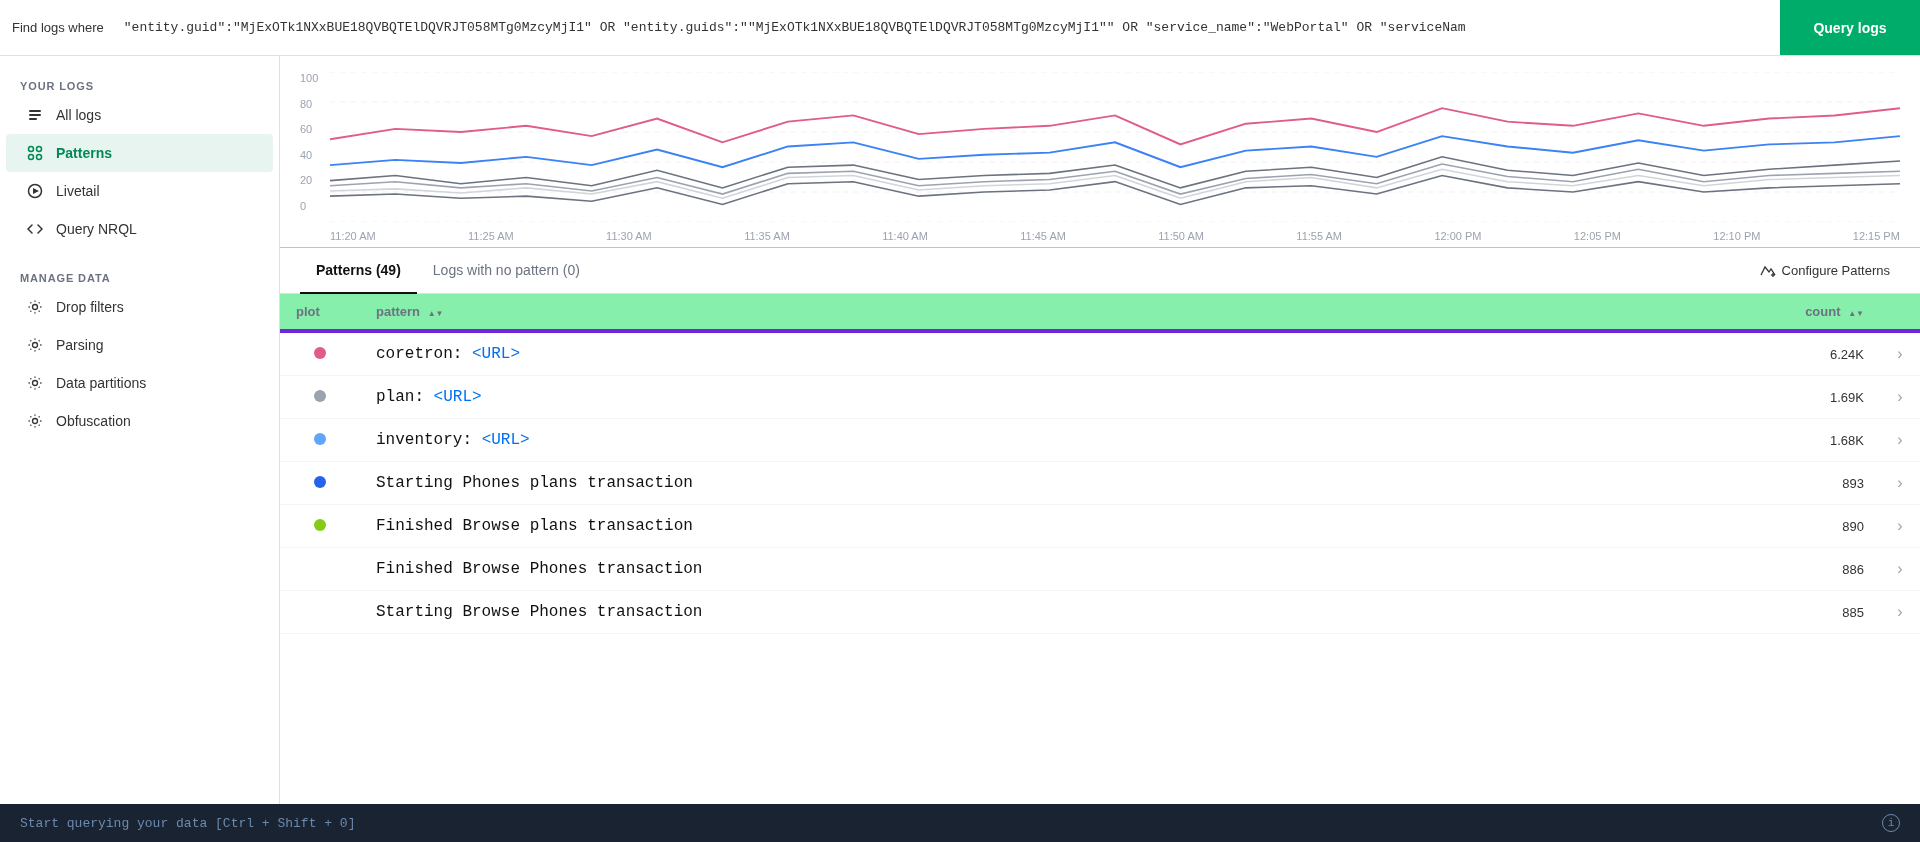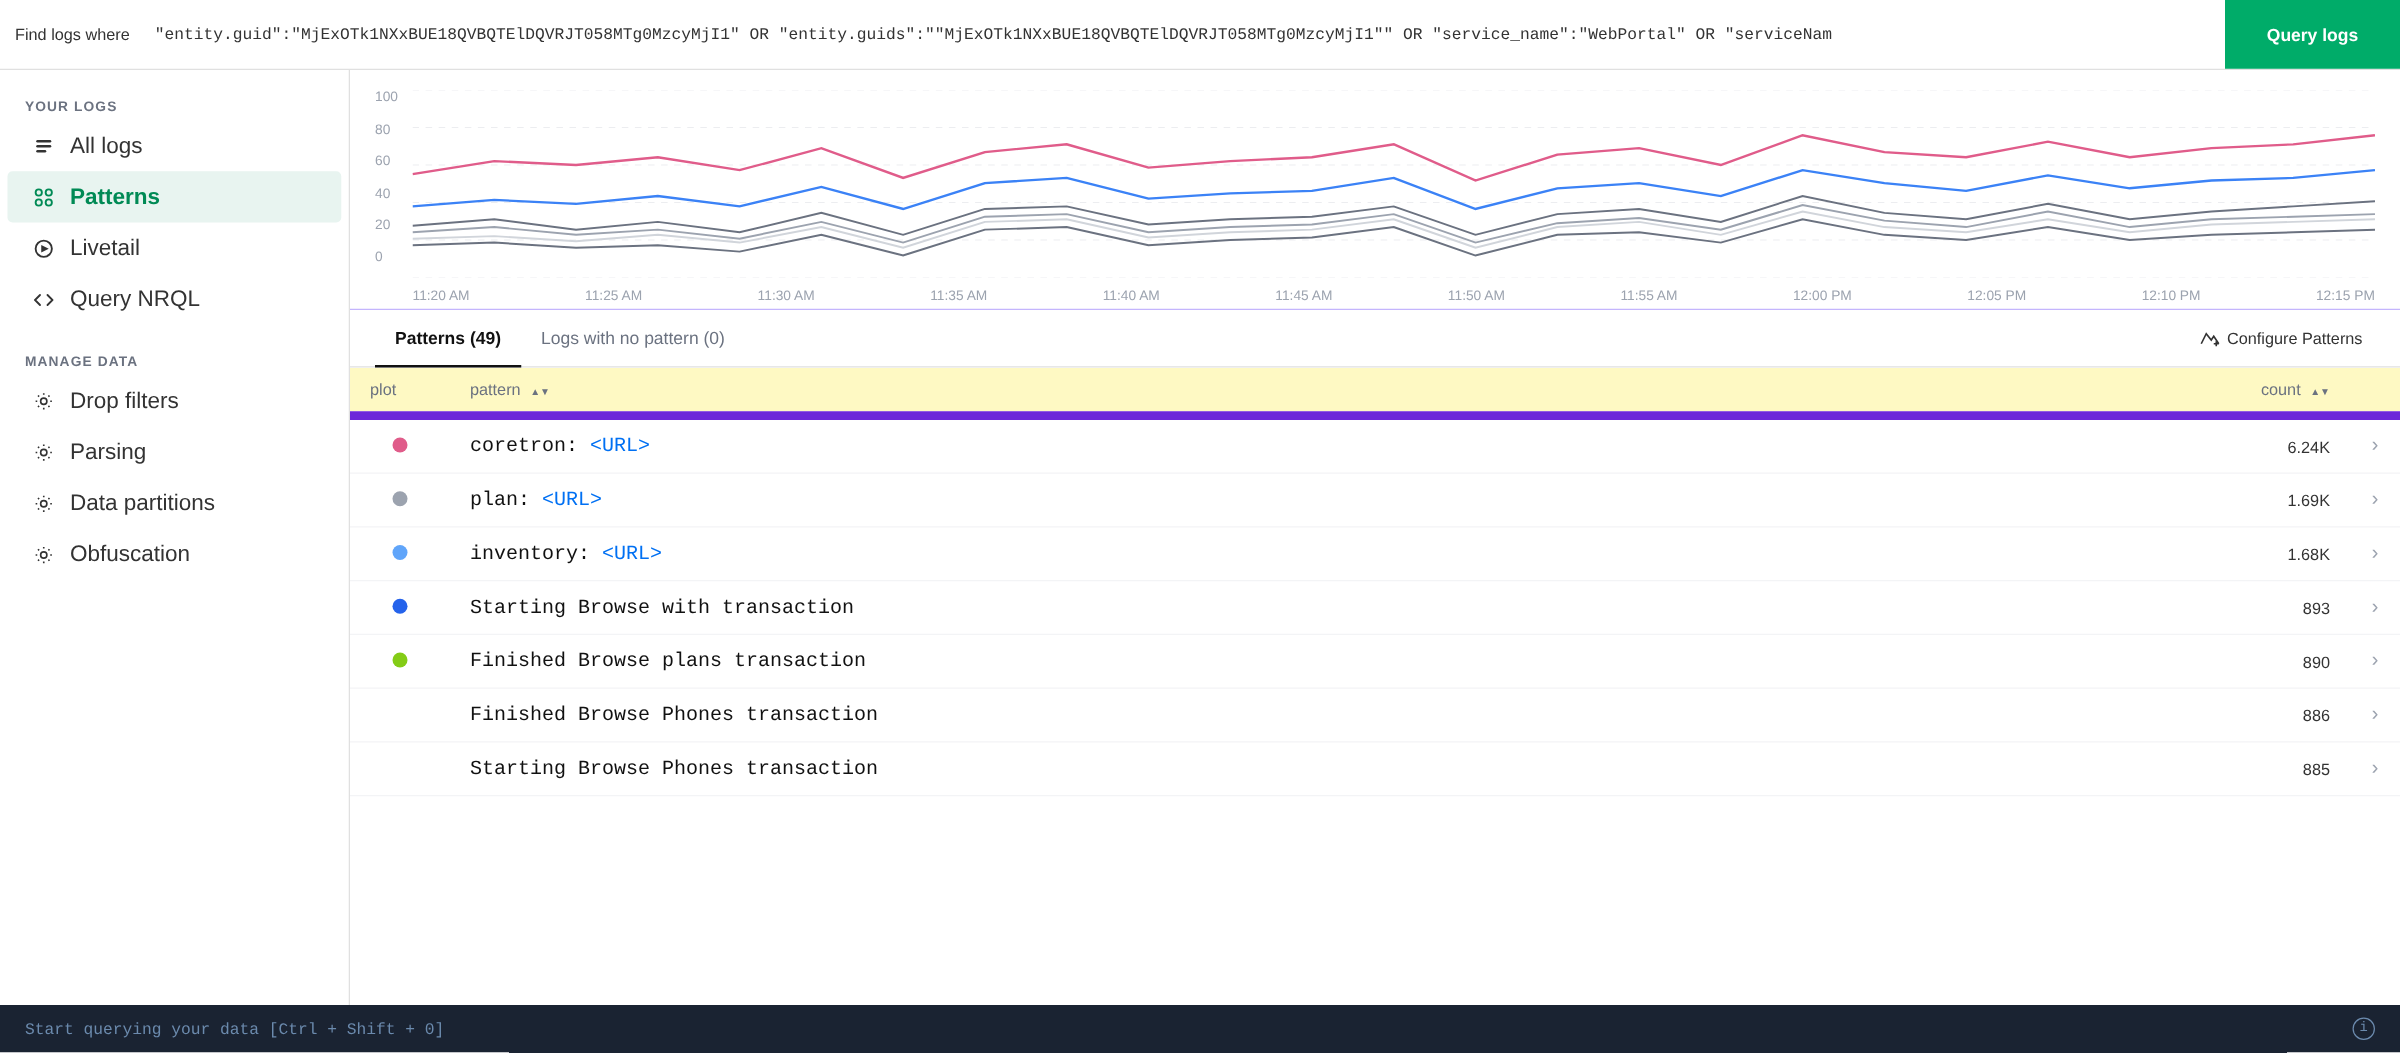--- a/index.html
+++ b/index.html
@@ -33,21 +33,21 @@
     .sidebar {
       width: 280px; flex-shrink: 0; border-right: 1px solid #e0e0e0;
       background: #fff; overflow-y: auto; padding: 16px 0;
     }
     .sidebar-section-label {
       font-size: 11px; font-weight: 700; color: #6b7280; padding: 8px 20px 4px;
       letter-spacing: 0.08em; text-transform: uppercase;
     }
     .sidebar-item {
       display: flex; align-items: center; gap: 12px; padding: 10px 20px;
-      cursor: pointer; font-size: 18px; color: #333; border-radius: 4px; margin: 0 6px;
+      cursor: pointer; font-size: 14px; color: #333; border-radius: 4px; margin: 0 6px;
     }
     .sidebar-item.active { background: #e8f4f0; color: #008a55; font-weight: 600; }
     .sidebar-item .icon { width: 18px; height: 18px; flex-shrink: 0; display: flex; align-items: center; justify-content: center; color: inherit; }
 
     
     .content-area {
       flex: 1; display: flex; flex-direction: column; overflow: hidden;
     }
 
     
@@ -80,22 +80,22 @@
     .tab.active { color: #111; border-bottom: 2px solid #111; font-weight: 600; }
     .configure-patterns-btn {
       display: flex; align-items: center; gap: 6px; background: none; border: none;
       cursor: pointer; font-size: 13px; color: #333; padding: 6px 10px;
     }
 
     
     .table-container { flex: 1; overflow-y: auto; }
     table { width: 100%; border-collapse: collapse; }
     thead th {
-      position: sticky; top: 0; background: #fef9c3; border-bottom: 7px solid #6d28d9;
-      text-align: left; padding: 10px 16px; font-size: 13px; color: #6b7280; font-weight: 400;
+      position: sticky; top: 0; background: #86efac; border-bottom: 4px solid #6d28d9;
+      text-align: left; padding: 10px 16px; font-size: 13px; color: #6b7280; font-weight: 700;
       z-index: 1;
     }
     th.sortable { cursor: pointer; user-select: none; }
     .sort-arrows { display: inline-flex; flex-direction: column; margin-left: 4px; font-size: 8px; }
     tbody tr { border-bottom: 1px solid #f3f4f6; }
     td { padding: 12px 16px; font-size: 13px; color: #111; vertical-align: middle; }
     td.plot-cell { width: 80px; text-align: center; }
     td.count-cell { text-align: right; color: #333; }
     td.arrow-cell { width: 40px; text-align: center; color: #9ca3af; }
     .dot { width: 12px; height: 12px; border-radius: 50%; display: inline-block; }
@@ -320,21 +320,21 @@
               <td class="arrow-cell"><span class="chevron-right">›</span></td>
             </tr>
             <tr>
               <td class="plot-cell"><span class="dot" style="background-color: rgb(96, 165, 250);"></span></td>
               <td><span class="pattern-text">inventory: <span class="url-highlight">&lt;URL&gt;</span></span></td>
               <td class="count-cell">1.68K</td>
               <td class="arrow-cell"><span class="chevron-right">›</span></td>
             </tr>
             <tr>
               <td class="plot-cell"><span class="dot" style="background-color: rgb(37, 99, 235);"></span></td>
-              <td><span class="pattern-text">Starting Browse with transaction</span></td>
+              <td><span class="pattern-text">Starting Phones plans transaction</span></td>
               <td class="count-cell">893</td>
               <td class="arrow-cell"><span class="chevron-right">›</span></td>
             </tr>
             <tr>
               <td class="plot-cell"><span class="dot" style="background-color: rgb(132, 204, 22);"></span></td>
               <td><span class="pattern-text">Finished Browse plans transaction</span></td>
               <td class="count-cell">890</td>
               <td class="arrow-cell"><span class="chevron-right">›</span></td>
             </tr>
             <tr>

